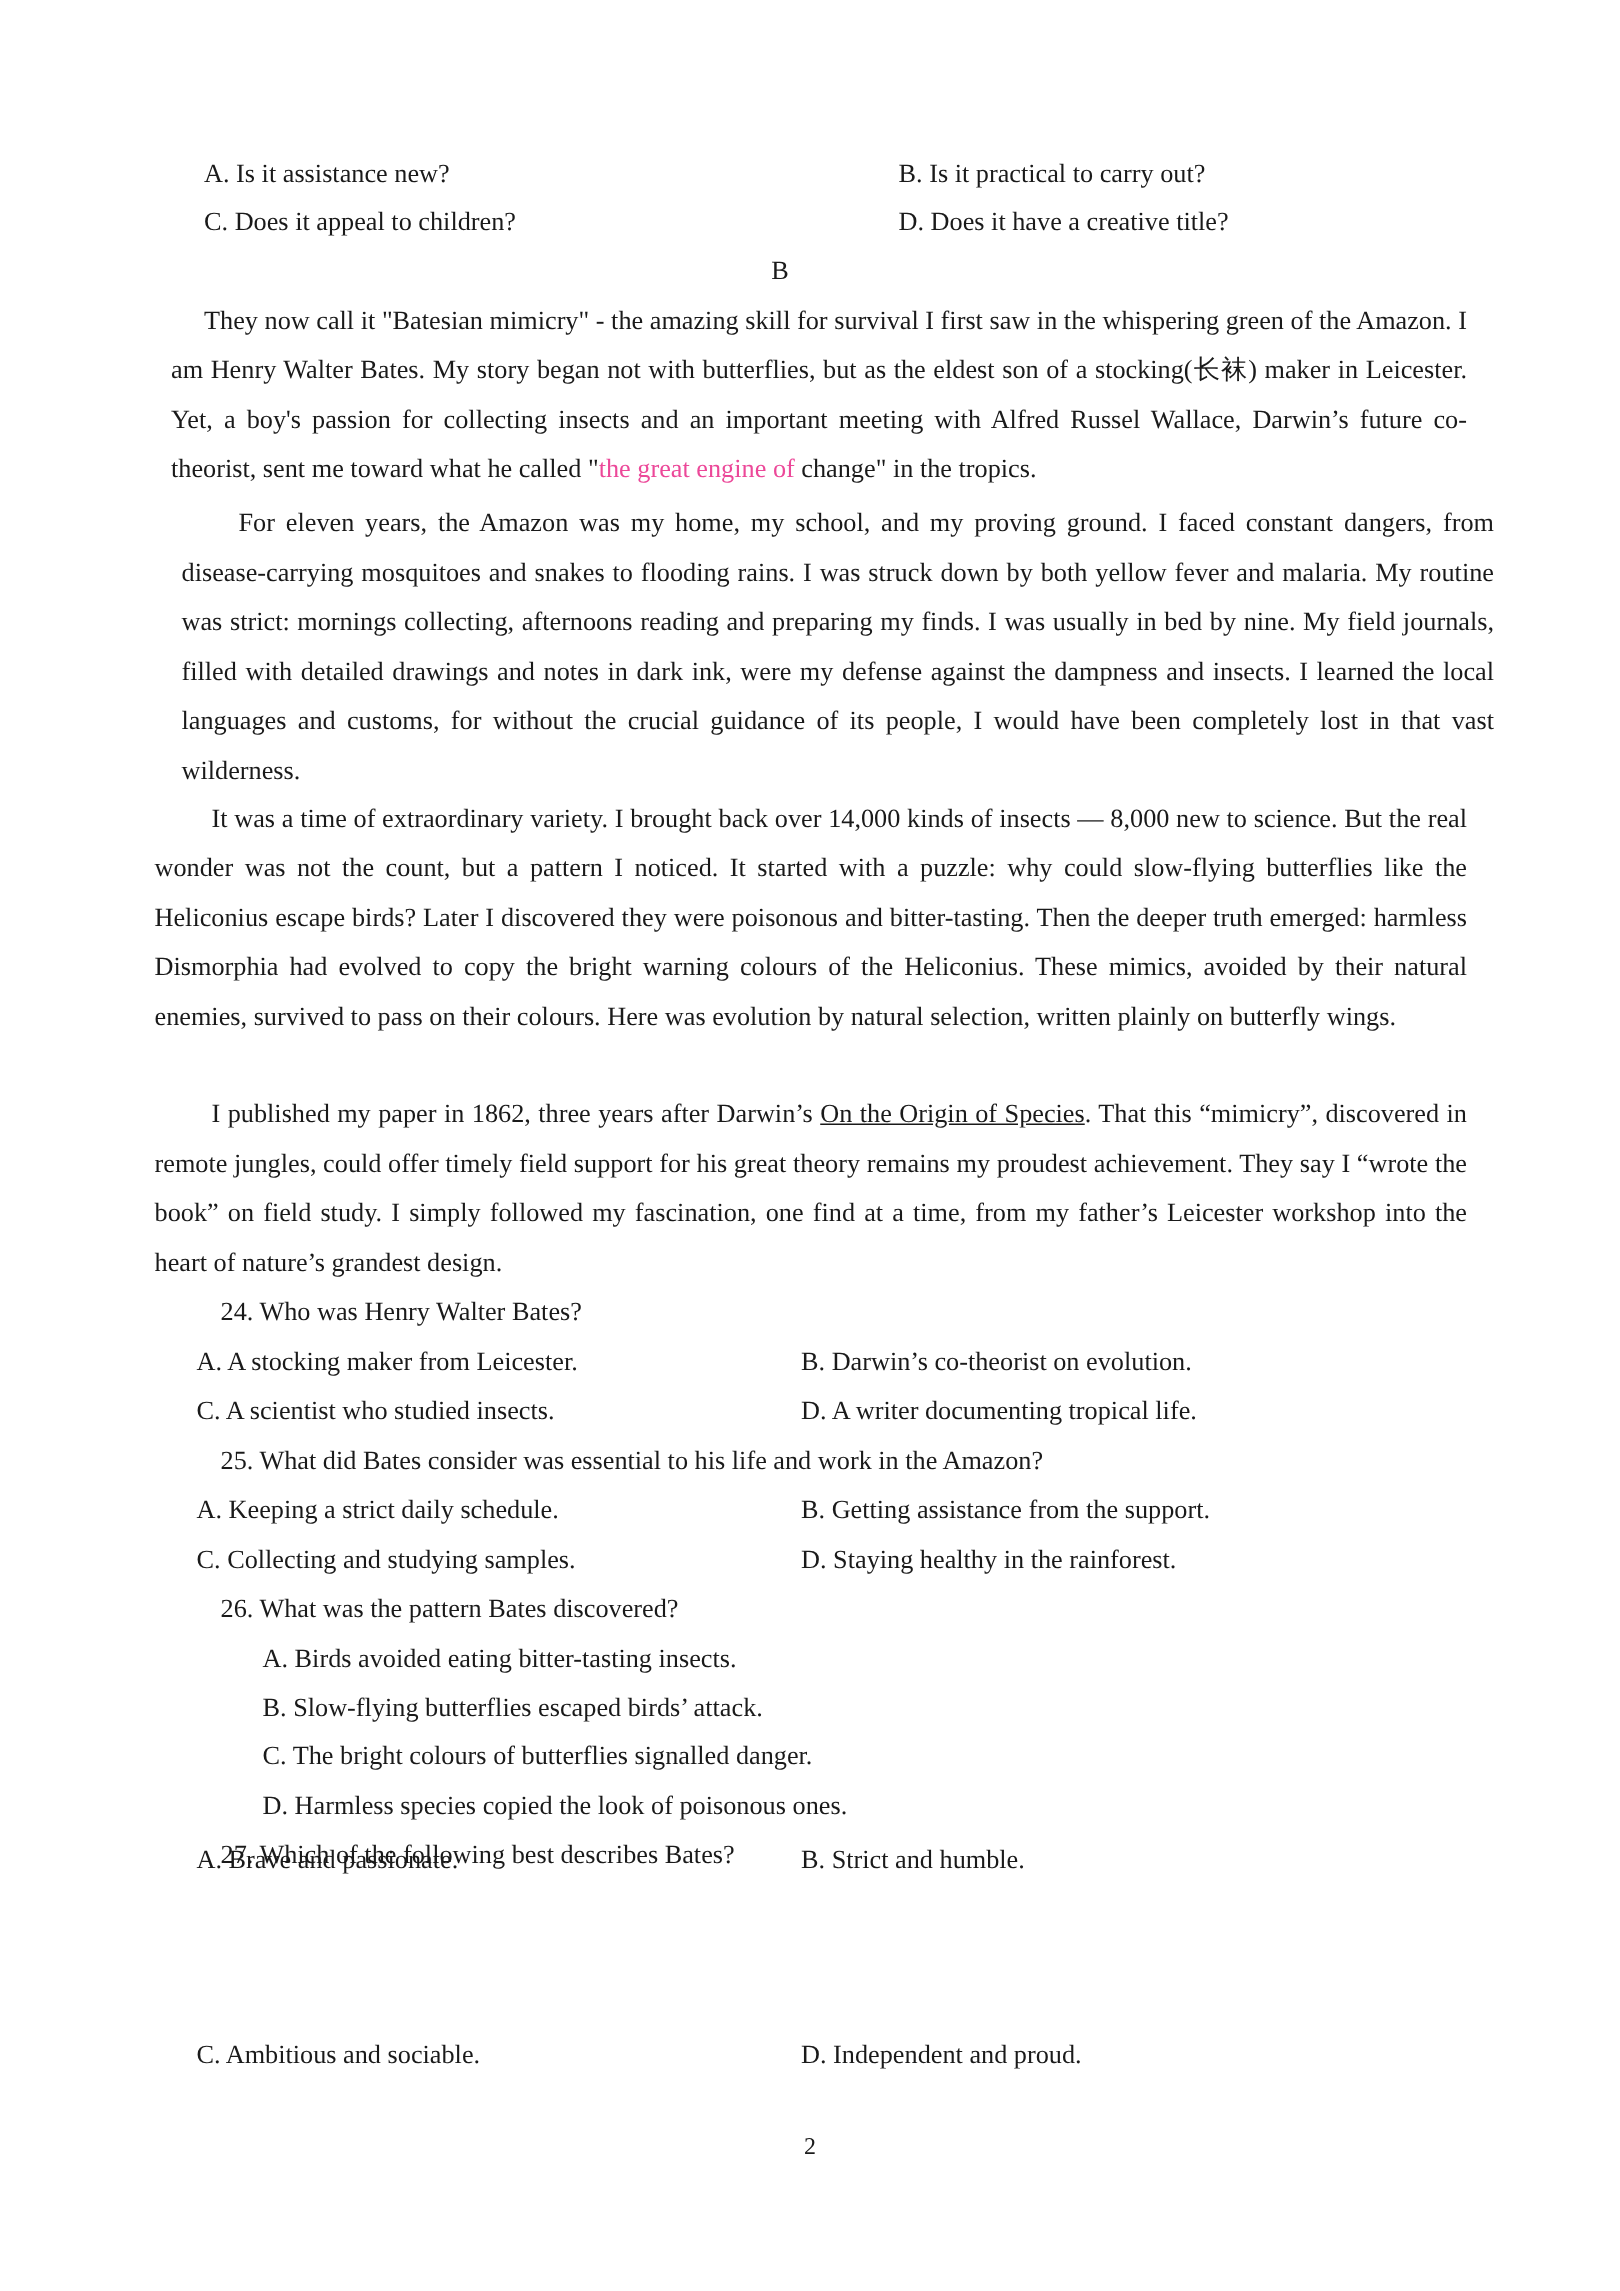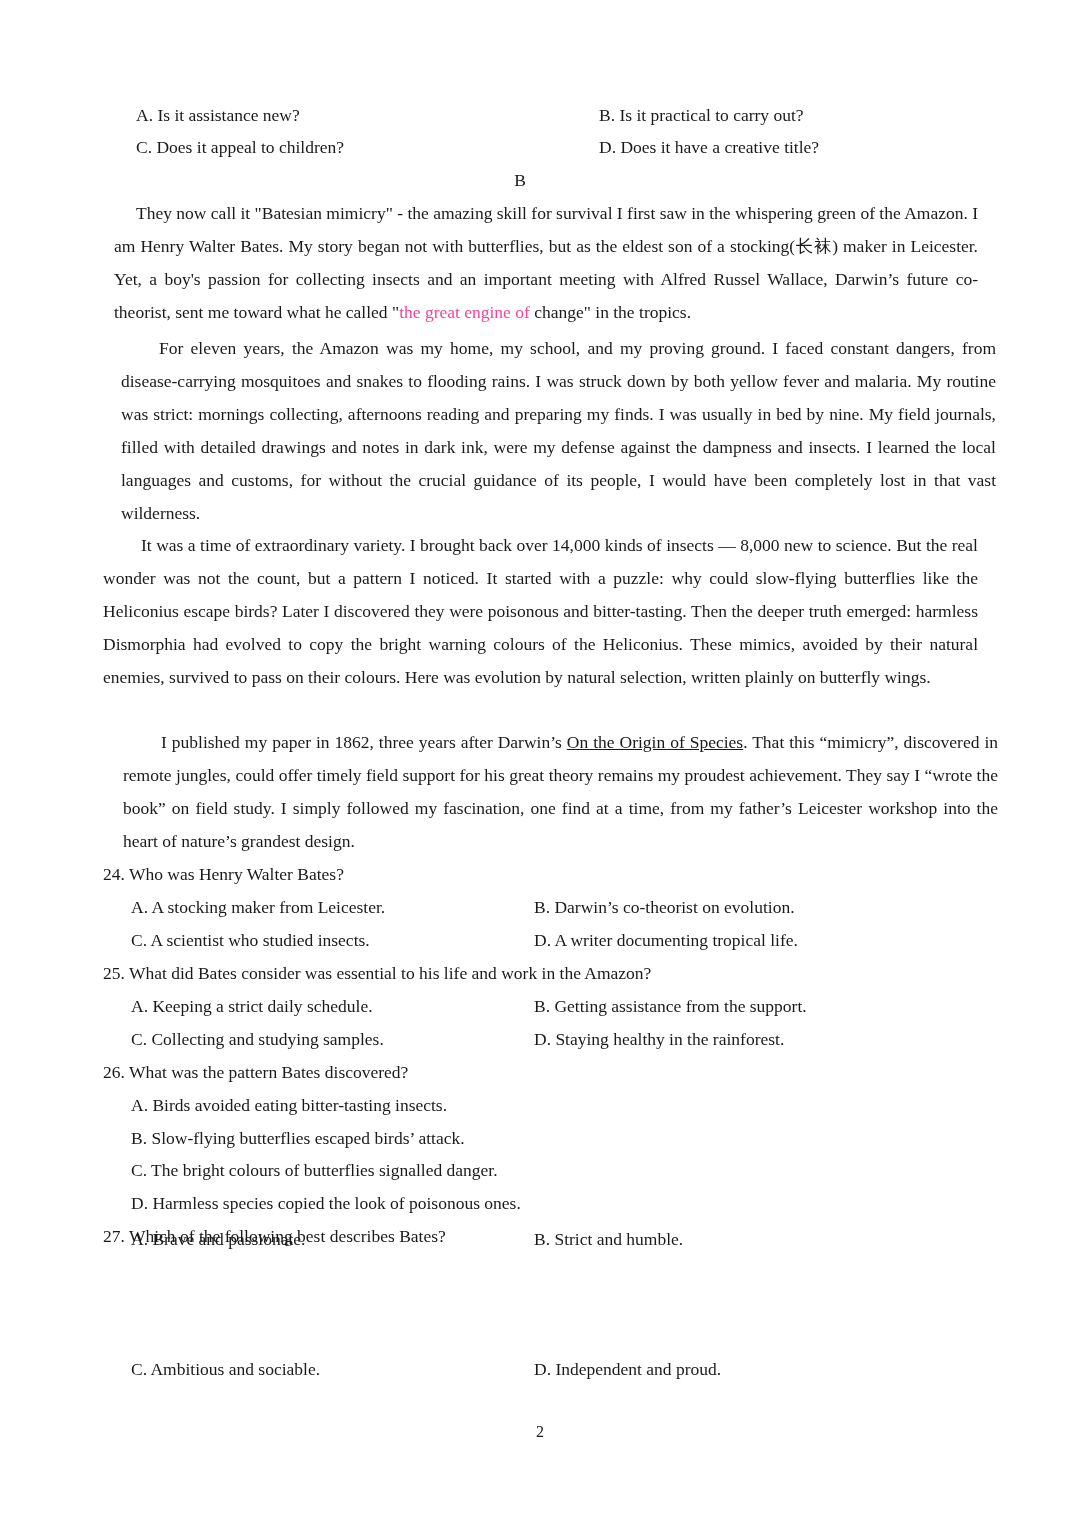--- a/index.html
+++ b/index.html
@@ -5,21 +5,21 @@
   html, body { margin: 0; padding: 0; background: #ffffff; }
   body { width: 1080px; height: 1527px; position: relative; overflow: hidden;
          font-family: "Liberation Serif", "DejaVu Serif", serif; color: #1a1a1a; font-size: 17.5px; }
   .line { position: absolute; white-space: nowrap; line-height: 22px; }
   .opt-row { position: absolute; height: 22px; line-height: 22px; white-space: nowrap; }
   .opt-row span { position: absolute; top: 0; }
   .para { position: absolute; text-align: justify; text-align-last: left; line-height: 33px; }
   .para p { margin: 0; }
   .blue { color: #ec4899; }
   .ul { text-decoration: underline; }
-  .q { position: absolute; white-space: nowrap; line-height: 22px; }
+  .q { position: absolute; white-space: nowrap; line-height: 22px; margin-left: 44px; }
 </style>
 </head>
 <body>
 
 <div class="opt-row" style="top:104px;left:0;width:1080px;">
   <span style="left:136px">A. Is it assistance new?</span>
   <span style="left:599px">B. Is it practical to carry out?</span>
 </div>
 <div class="opt-row" style="top:136px;left:0;width:1080px;">
   <span style="left:136px">C. Does it appeal to children?</span>
@@ -33,21 +33,21 @@
 </div>
 
 <div class="para" style="top:332px;left:103px;width:875px;margin-left:18px;">
   <p style="text-indent:38px;">For eleven years, the Amazon was my home, my school, and my proving ground. I faced constant dangers, from disease-carrying mosquitoes and snakes to flooding rains. I was struck down by both yellow fever and malaria. My routine was strict: mornings collecting, afternoons reading and preparing my finds. I was usually in bed by nine. My field journals, filled with detailed drawings and notes in dark ink, were my defense against the dampness and insects. I learned the local languages and customs, for without the crucial guidance of its people, I would have been completely lost in that vast wilderness.</p>
 </div>
 
 <div class="para" style="top:529px;left:103px;width:875px;">
   <p style="text-indent:38px;">It was a time of extraordinary variety. I brought back over 14,000 kinds of insects — 8,000 new to science. But the real wonder was not the count, but a pattern I noticed. It started with a puzzle: why could slow-flying butterflies like the Heliconius escape birds? Later I discovered they were poisonous and bitter-tasting. Then the deeper truth emerged: harmless Dismorphia had evolved to copy the bright warning colours of the Heliconius. These mimics, avoided by their natural enemies, survived to pass on their colours. Here was evolution by natural selection, written plainly on butterfly wings.</p>
 </div>
 
-<div class="para" style="top:726px;left:103px;width:875px;margin-left:20px;">
+<div class="para" style="top:726px;left:103px;width:875px;">
   <p style="text-indent:38px;"><span>I published my paper in 1862, three years after Darwin’s </span><span class="ul">On the Origin of Species</span><span>. That this “mimicry”, discovered in remote jungles, could offer timely field support for his great theory remains my proudest achievement. They say I “wrote the book” on field study. I simply followed my fascination, one find at a time, from my father’s Leicester workshop into the heart of nature’s grandest design.</span></p>
 </div>
 
 <div class="q" style="top:863px;left:103px;">24. Who was Henry Walter Bates?</div>
 <div class="opt-row" style="top:896px;left:0;width:1080px;">
   <span style="left:131px">A. A stocking maker from Leicester.</span>
   <span style="left:534px">B. Darwin’s co-theorist on evolution.</span>
 </div>
 <div class="opt-row" style="top:929px;left:0;width:1080px;padding-left:23px;">
   <span style="left:131px">C. A scientist who studied insects.</span>

